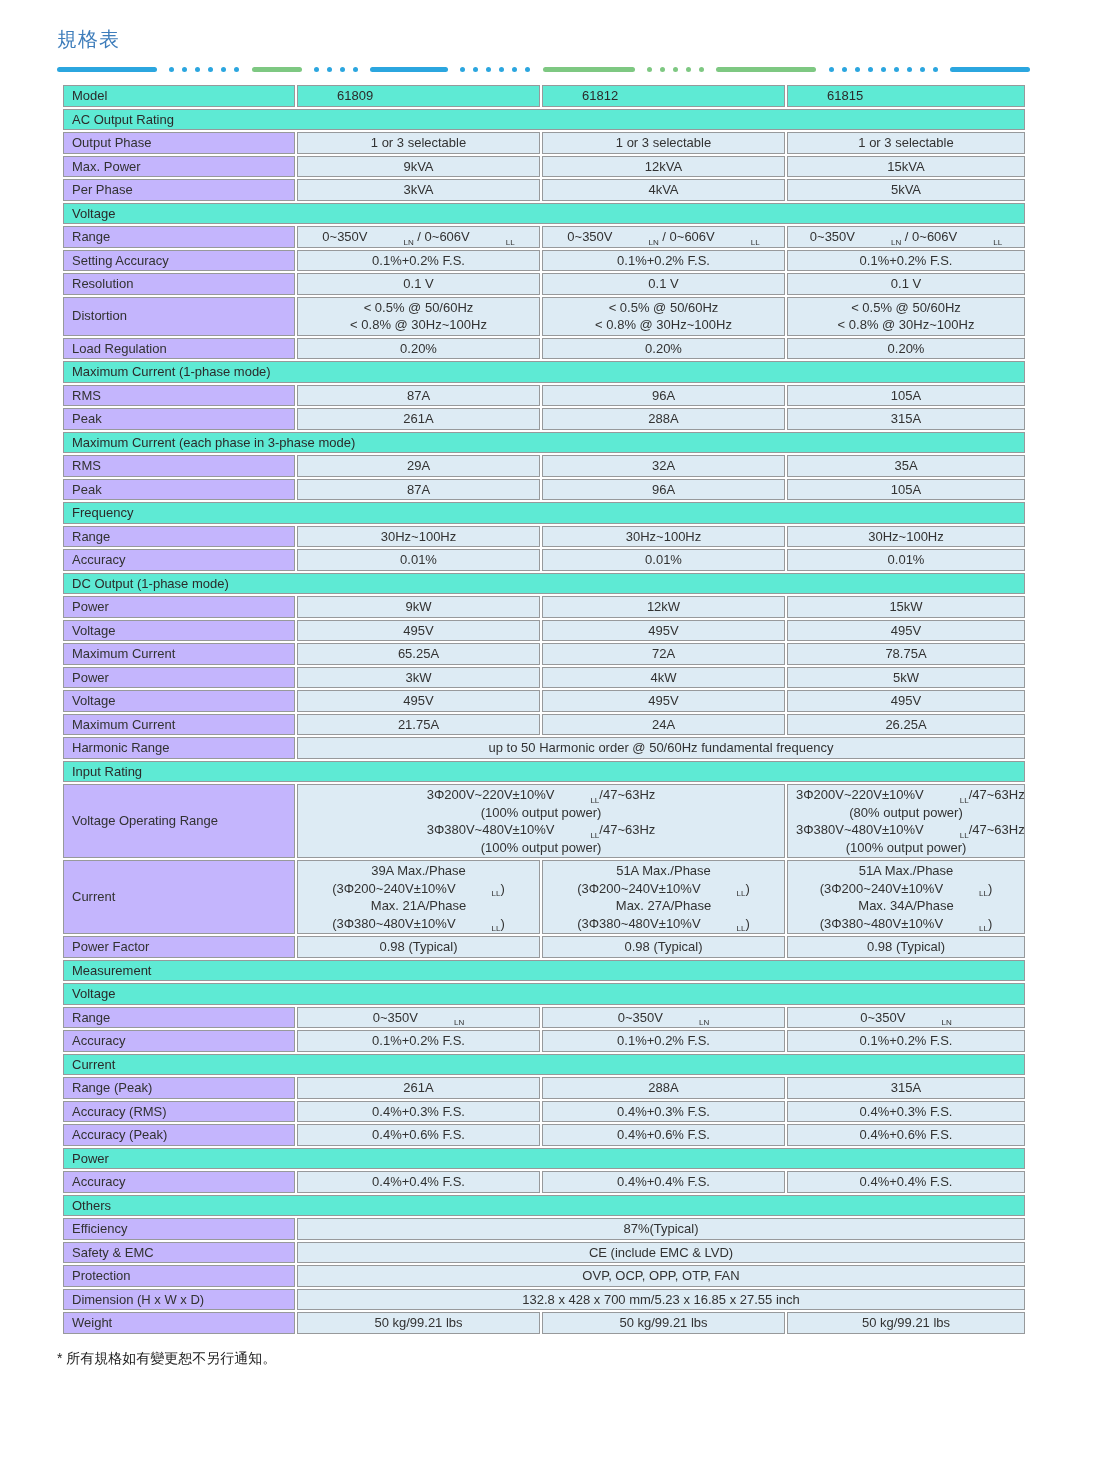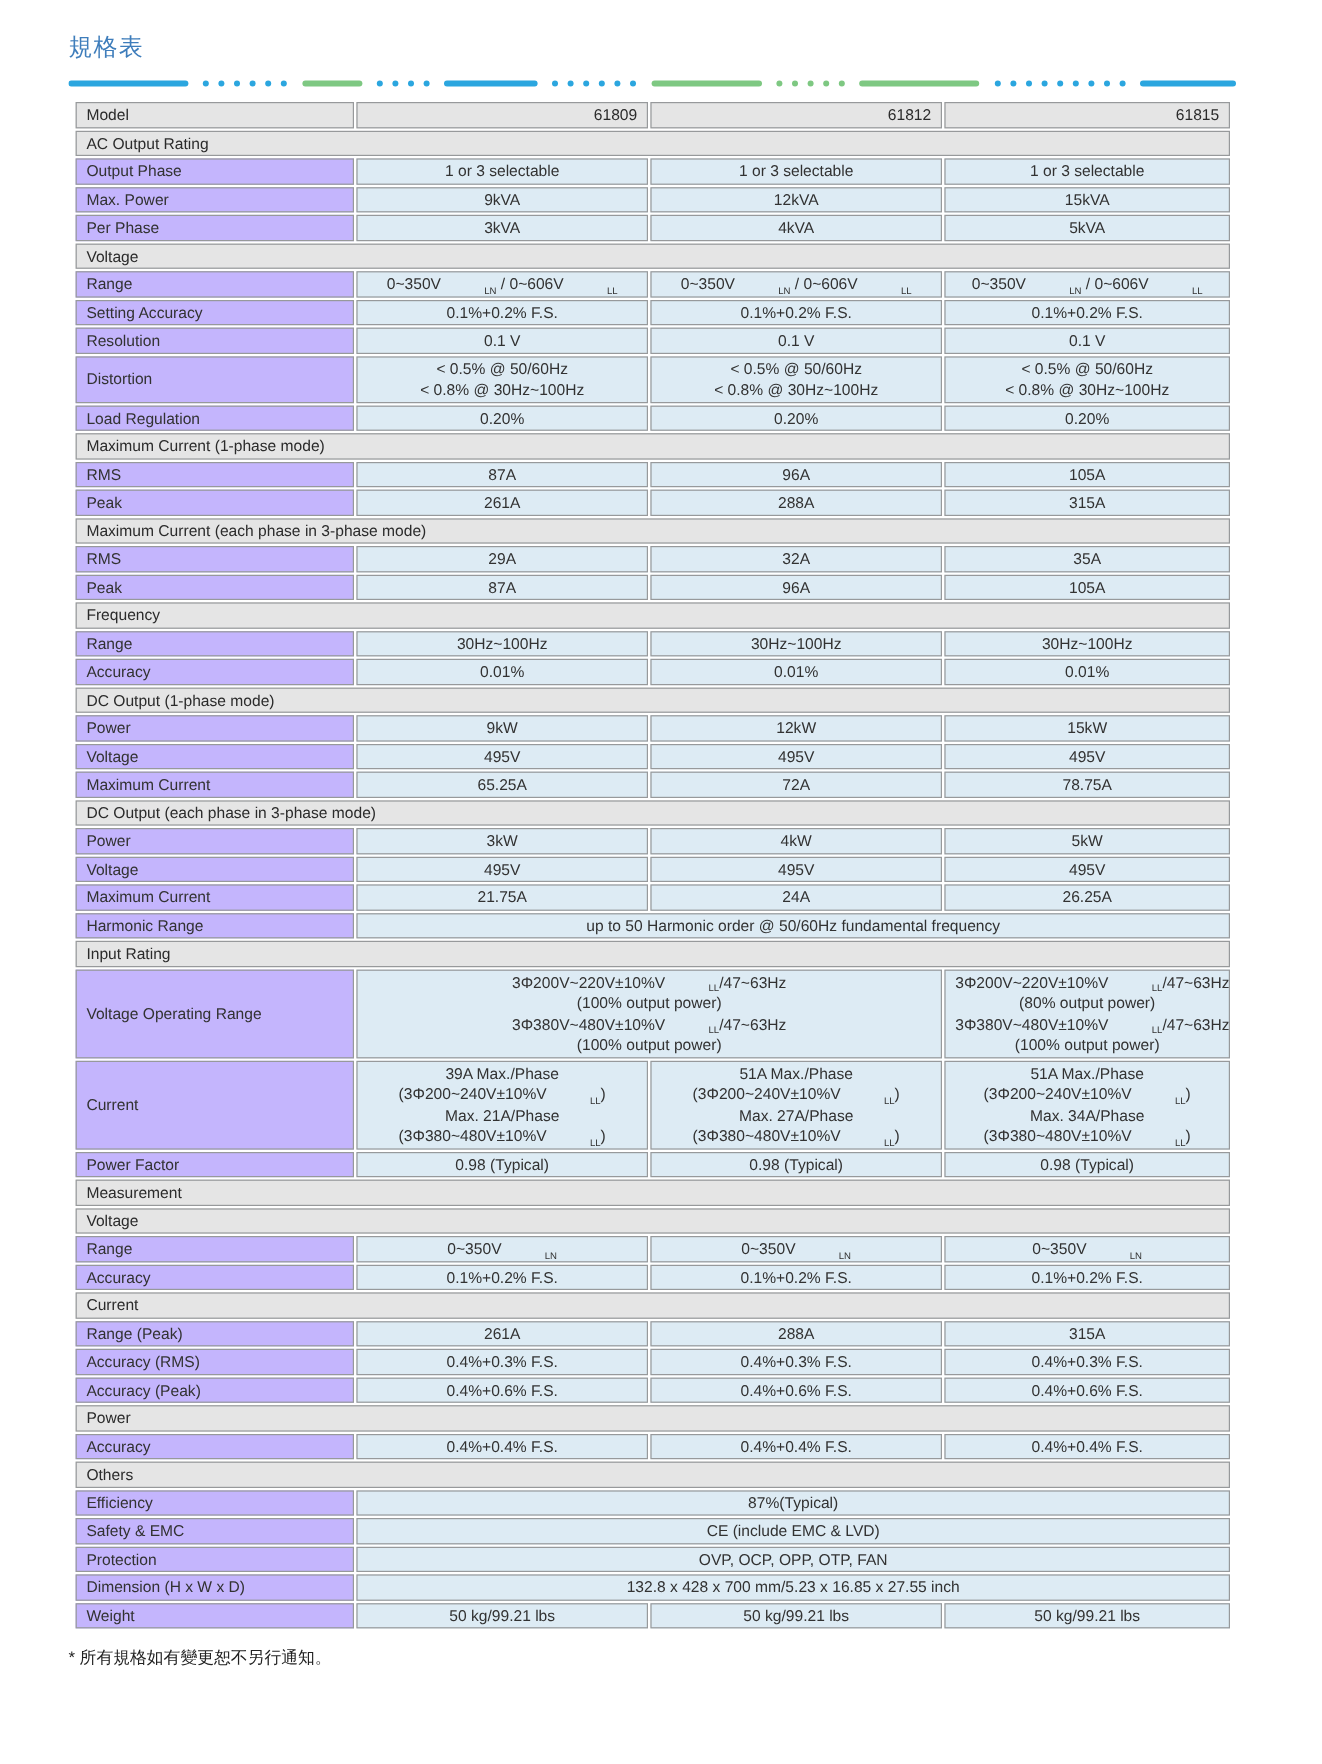--- a/index.html
+++ b/index.html
@@ -68,24 +68,24 @@
   }
   td.label {
     background: #c4b5fd;
     text-align: left;
   }
   td.value {
     background: #ddebf4;
     text-align: center;
   }
   tr.section td, tr.model td {
-    background: #e5e5e5;
+    background: #5eead4;
     color: #2b2b2b;
   }
-  tr.model td.value { text-align: right; padding-left: 39px; }
+  tr.model td.value { text-align: left; padding-left: 39px; }
   sub {
     font-size: 8px;
     line-height: 0;
     margin-left: 36px;
   }
   .footnote {
     margin: 14px 0 0 0;
     font-size: 14px;
     color: #222222;
   }
@@ -270,23 +270,20 @@
           <td class="value">495V</td>
           <td class="value">495V</td>
           <td class="value">495V</td>
         </tr>
         <tr>
           <td class="label">Maximum Current</td>
           <td class="value">65.25A</td>
           <td class="value">72A</td>
           <td class="value">78.75A</td>
         </tr>
-        <tr class="section">
-          <td class="label" colspan="4">DC Output (each phase in 3-phase mode)</td>
-        </tr>
         <tr>
           <td class="label">Power</td>
           <td class="value">3kW</td>
           <td class="value">4kW</td>
           <td class="value">5kW</td>
         </tr>
         <tr>
           <td class="label">Voltage</td>
           <td class="value">495V</td>
           <td class="value">495V</td>

